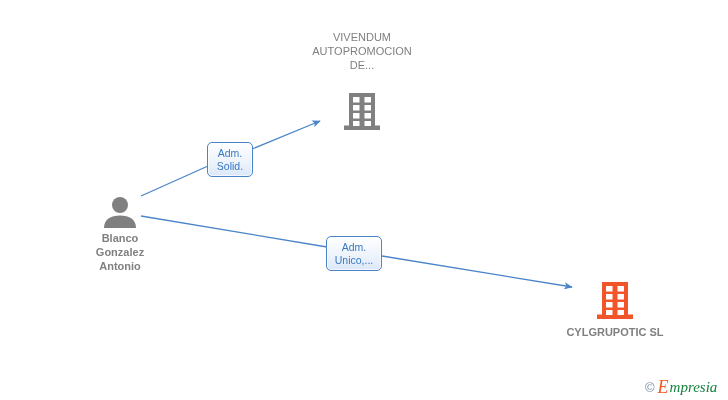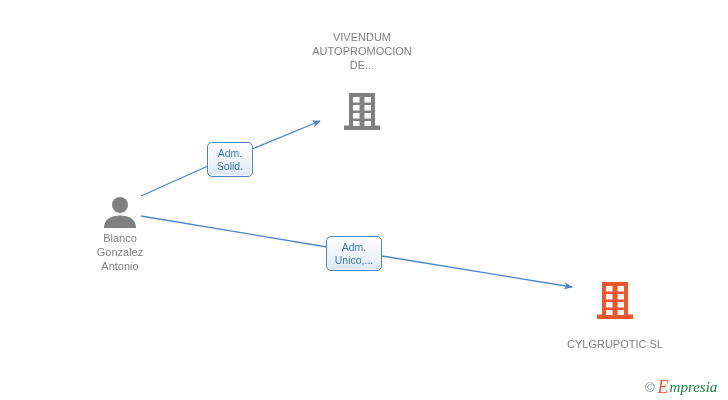--- a/index.html
+++ b/index.html
@@ -36,20 +36,21 @@
     line-height: 14px;
     white-space: pre-line;
     letter-spacing: 0px;
   }
 
   
   .person-node {
     left: 60px;
     top: 196px;
     width: 120px;
+    font-weight: bold;
   }
   .person-icon {
     width: 120px;
     height: 32px;
     display: block;
   }
   .person-node .node-label {
     margin-top: 3px;
   }
 
@@ -68,21 +69,22 @@
     display: block;
   }
 
   
   .company-bottom {
     left: 550px;
     top: 281px;
     width: 130px;
   }
   .company-bottom .node-label {
-    margin-top: 18px;
+    margin-top: 6px;
+    font-weight: bold;
   }
 
   
   .edge-label {
     position: absolute;
     border: 1px solid #4a85c9;
     border-radius: 5px;
     background: linear-gradient(to bottom, #ffffff 0%, #eef4fc 55%, #dbe8f8 100%);
     color: #3a78c2;
     font-size: 10.5px;

